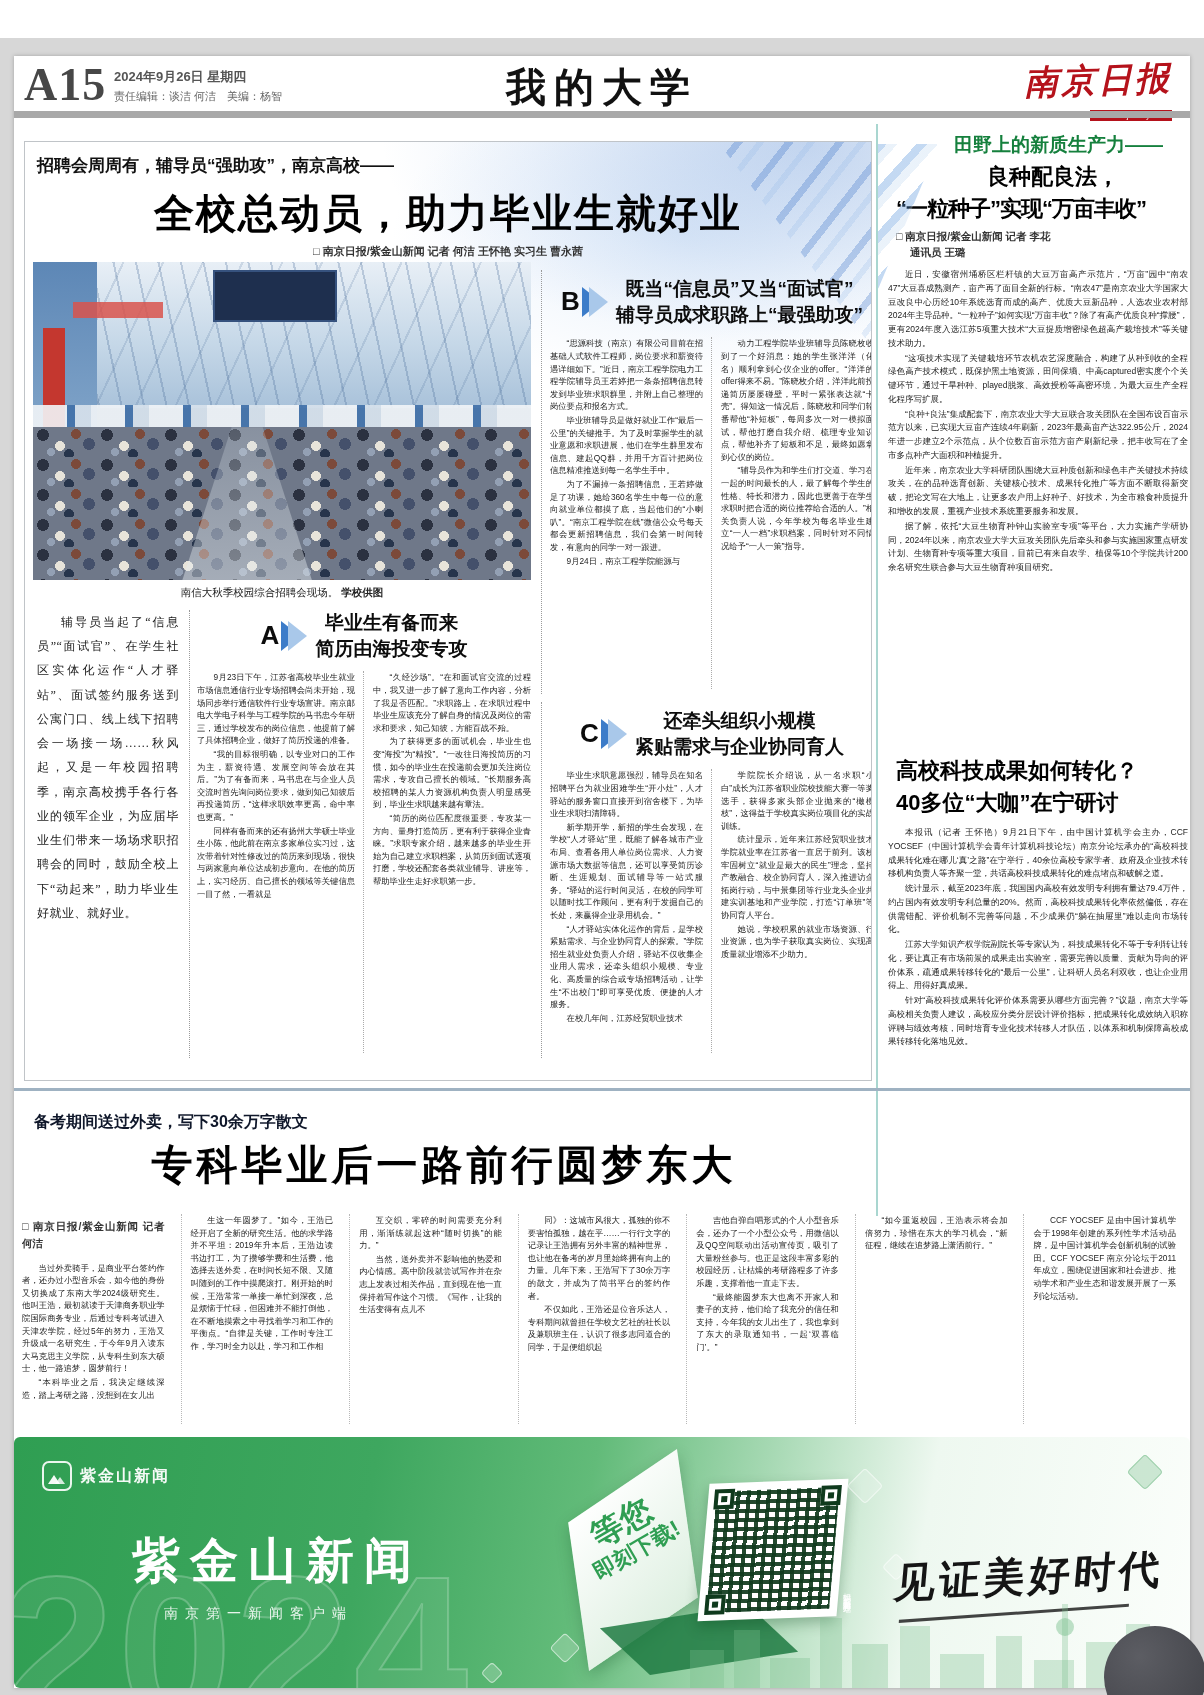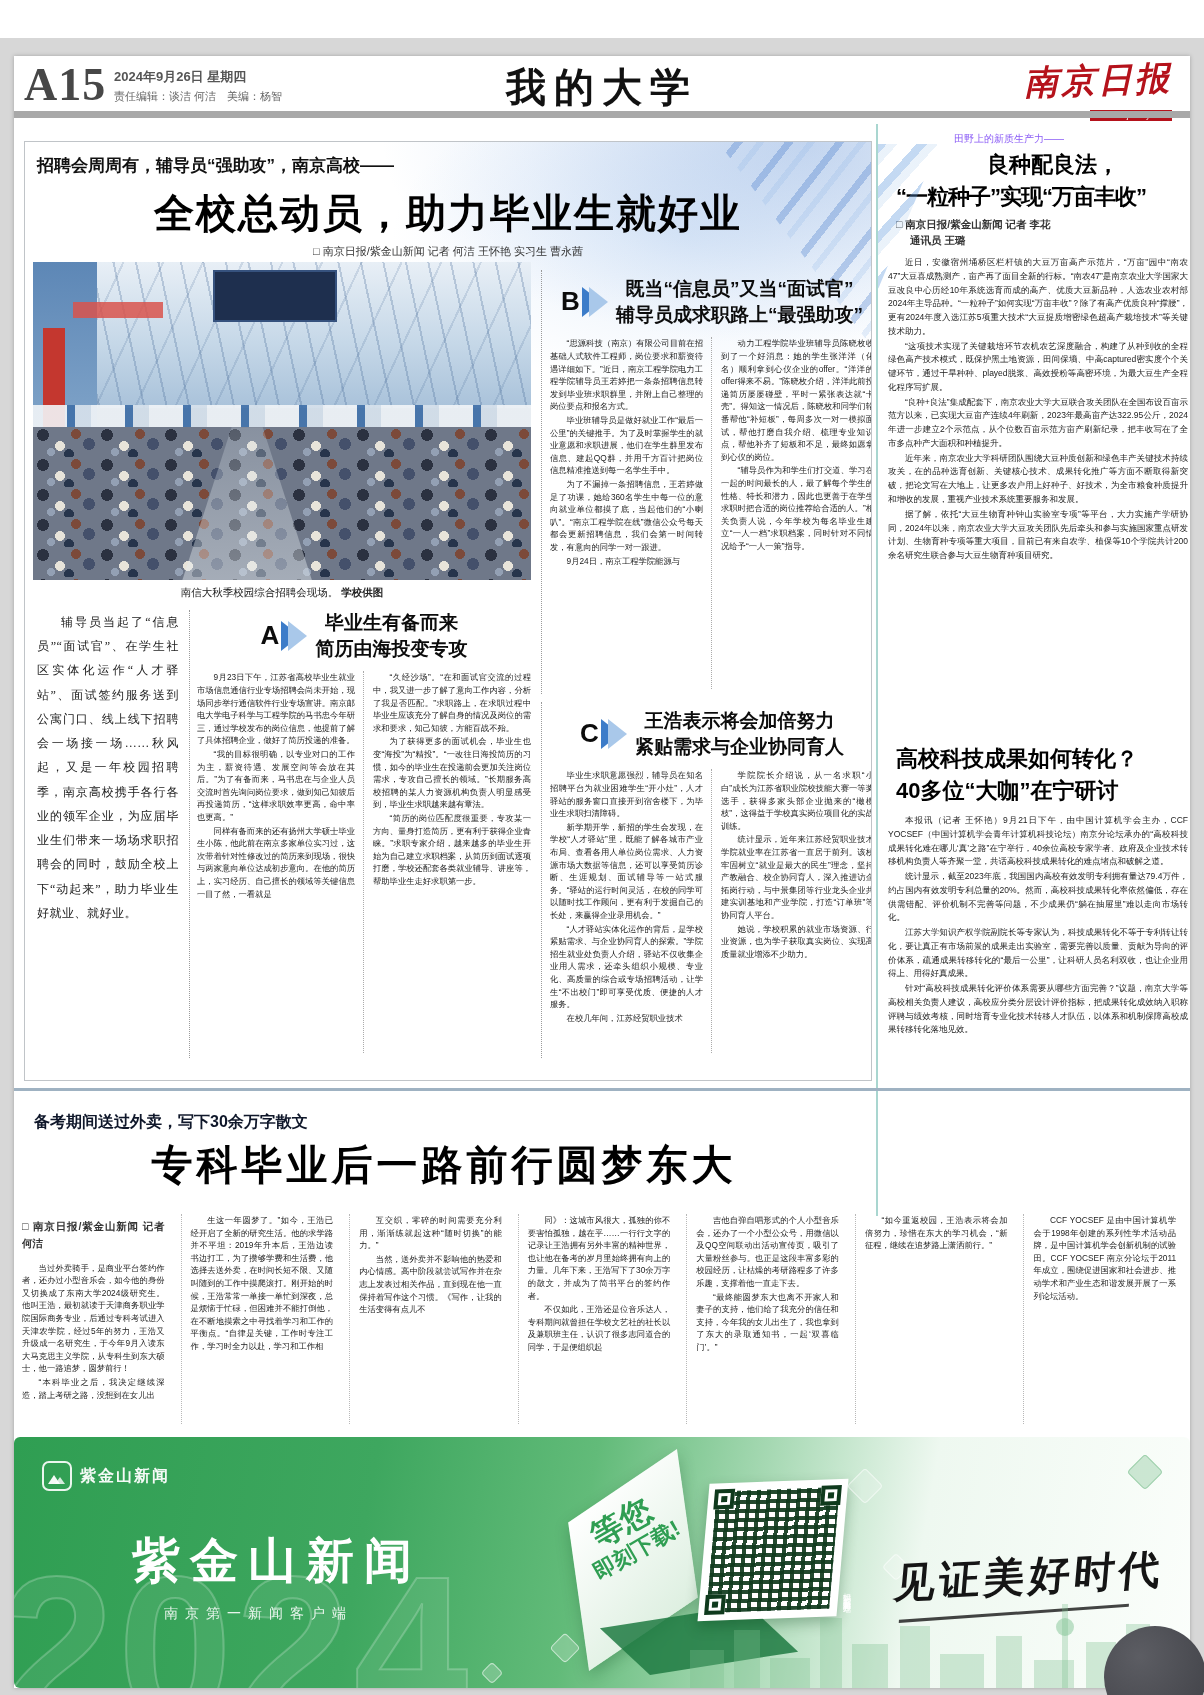--- a/index.html
+++ b/index.html
@@ -28,21 +28,21 @@
               radial-gradient(ellipse 620px 300px at 92% 0%, rgba(70,125,205,.30), rgba(120,165,225,.12) 45%, transparent 68%),
               radial-gradient(ellipse 420px 220px at 78% 10%, rgba(120,170,230,.18), transparent 70%),
               #ffffff;
             overflow:hidden;margin-top:17px;}
   .deco-streaks{position:absolute;right:0;top:0;width:340px;height:240px;
             background:repeating-linear-gradient(128deg, rgba(46,105,195,.35) 0 7px, transparent 7px 18px, rgba(140,180,230,.28) 18px 24px, transparent 24px 40px);
             clip-path:polygon(100% 0,100% 85%,55% 0);opacity:.8;}
   .mb-kicker{position:absolute;left:12px;top:12px;font-size:17px;font-weight:bold;color:#111;}
   .mb-headline{position:absolute;left:0;top:44px;width:100%;text-align:center;font-size:40px;
                font-weight:900;letter-spacing:2px;color:#000;}
-  .mb-byline{position:absolute;left:0;top:102px;width:100%;text-align:center;font-size:11px;color:#333;font-weight:normal;}
+  .mb-byline{position:absolute;left:0;top:102px;width:100%;text-align:center;font-size:11px;color:#333;font-weight:bold;}
 
   
   .photo{position:absolute;left:8px;top:120px;width:498px;height:318px;overflow:hidden;background:#8fa8bd;}
   .ph-ceiling{position:absolute;left:0;top:0;width:100%;height:46%;
       background:linear-gradient(180deg,#e8eff6 0%,#c6d8e8 55%,#a9c2da 100%);}
   .ph-truss{position:absolute;left:0;top:0;width:100%;height:46%;
       background:repeating-linear-gradient(78deg, transparent 0 20px, rgba(70,105,150,.28) 20px 22px),
                  repeating-linear-gradient(-65deg, transparent 0 34px, rgba(70,105,150,.18) 34px 36px);}
   .ph-screen{position:absolute;left:180px;top:8px;width:120px;height:48px;background:#1e2f4e;border:2px solid #36527e;}
   .ph-wall{position:absolute;left:0;top:0;width:64px;height:52%;background:linear-gradient(180deg,#5d87b6,#7fa3c8);}
@@ -88,21 +88,21 @@
   .col + .col{border-left:1px dotted #ababab;padding-left:9px;padding-right:0;}
   .tiny{font-size:8.3px;line-height:1.52;text-align:justify;color:#1c1c1c;}
   .tiny p{margin:0 0 1px;text-indent:2em;}
 
   
   .sidebar{position:absolute;left:862px;top:68px;width:312px;height:1092px;overflow:hidden;
            border-left:2px solid #a9d6d0;padding-left:10px;box-sizing:border-box;}
   .sb-deco{position:absolute;left:-2px;top:20px;width:90px;height:150px;
            background:repeating-linear-gradient(132deg, rgba(90,150,220,.40) 0 8px, rgba(190,215,240,.35) 8px 16px, transparent 16px 30px);
            clip-path:polygon(0 0,70% 0,0 100%);opacity:.9;}
-  .sb1-kicker{margin:8px 0 4px 66px;font-size:10px;font-weight:normal;color:#8b5cf6;}
+  .sb1-kicker{margin:8px 0 4px 66px;font-size:19px;font-weight:bold;color:#15803d;}
   .sb1-h1{margin:2px 0 0 30px;font-size:22px;font-weight:900;color:#000;text-align:center;}
   .sb1-h2{margin:2px 0 6px 8px;font-size:22px;font-weight:900;color:#000;letter-spacing:-1px;}
   .sb-byline{font-size:10.5px;color:#333;margin:4px 0 2px 8px;font-weight:bold;}
   .sb-byline2{font-size:10.5px;color:#333;margin:0 0 8px 22px;font-weight:bold;}
   .sb-body{font-size:8.5px;line-height:1.62;text-align:justify;color:#1c1c1c;overflow:hidden;}
   .sb-body p{margin:0 0 1px;text-indent:2em;}
   .sb1-body{height:470px;}
   .sb2{margin-top:18px;}
   .sb2-h{font-size:22px;font-weight:900;color:#000;margin:2px 8px;}
   .sb2-body{height:332px;margin-top:8px;}
@@ -268,21 +268,21 @@
       </div>
 
       <div class="sec sec-c">
         <div class="sec-head">
           <span class="marker">
             <span class="ltr">C</span>
             <span class="chev"></span>
             <span class="chev light"></span>
           </span>
           <span class="sec-title">
-            <span>王浩表示将会加倍努力</span><br>
+            <span>还牵头组织小规模</span><br>
             <span>紧贴需求与企业协同育人</span>
           </span>
         </div>
         <div class="cols">
           <div class="col tiny">
               <p>毕业生求职意愿强烈，辅导员在知名招聘平台为就业困难学生“开小灶”，人才驿站的服务窗口直接开到宿舍楼下，为毕业生求职扫清障碍。</p>
               <p>新学期开学，新招的学生会发现，在学校“人才驿站”里，既能了解各城市产业布局、查看各用人单位岗位需求、人力资源市场大数据等信息，还可以享受简历诊断、生涯规划、面试辅导等一站式服务。“驿站的运行时间灵活，在校的同学可以随时找工作顾问，更有利于发掘自己的长处，来赢得企业录用机会。”</p>
               <p>“人才驿站实体化运作的背后，是学校紧贴需求、与企业协同育人的探索。”学院招生就业处负责人介绍，驿站不仅收集企业用人需求，还牵头组织小规模、专业化、高质量的综合或专场招聘活动，让学生“不出校门”即可享受优质、便捷的人才服务。</p>
               <p>在校几年间，江苏经贸职业技术</p>
             </div>

